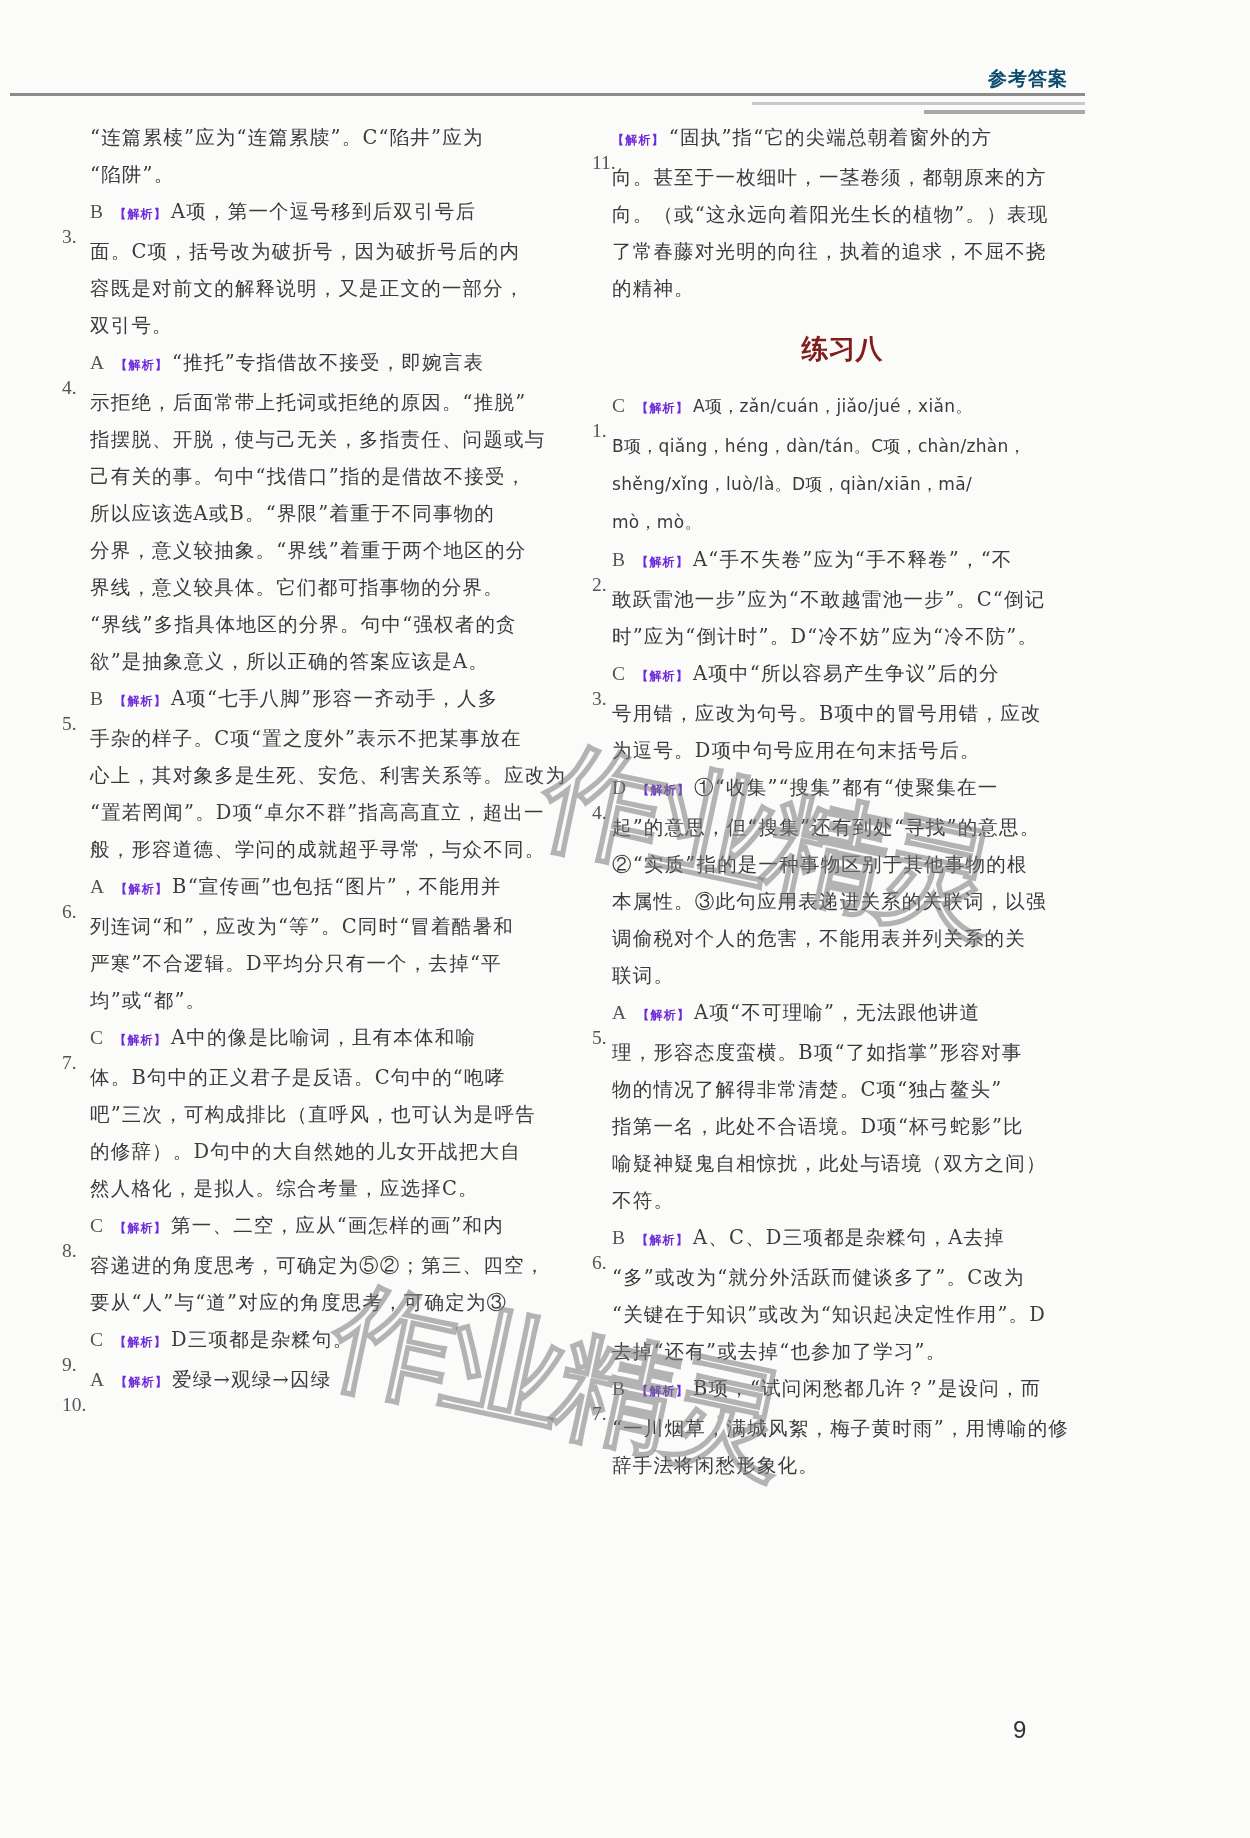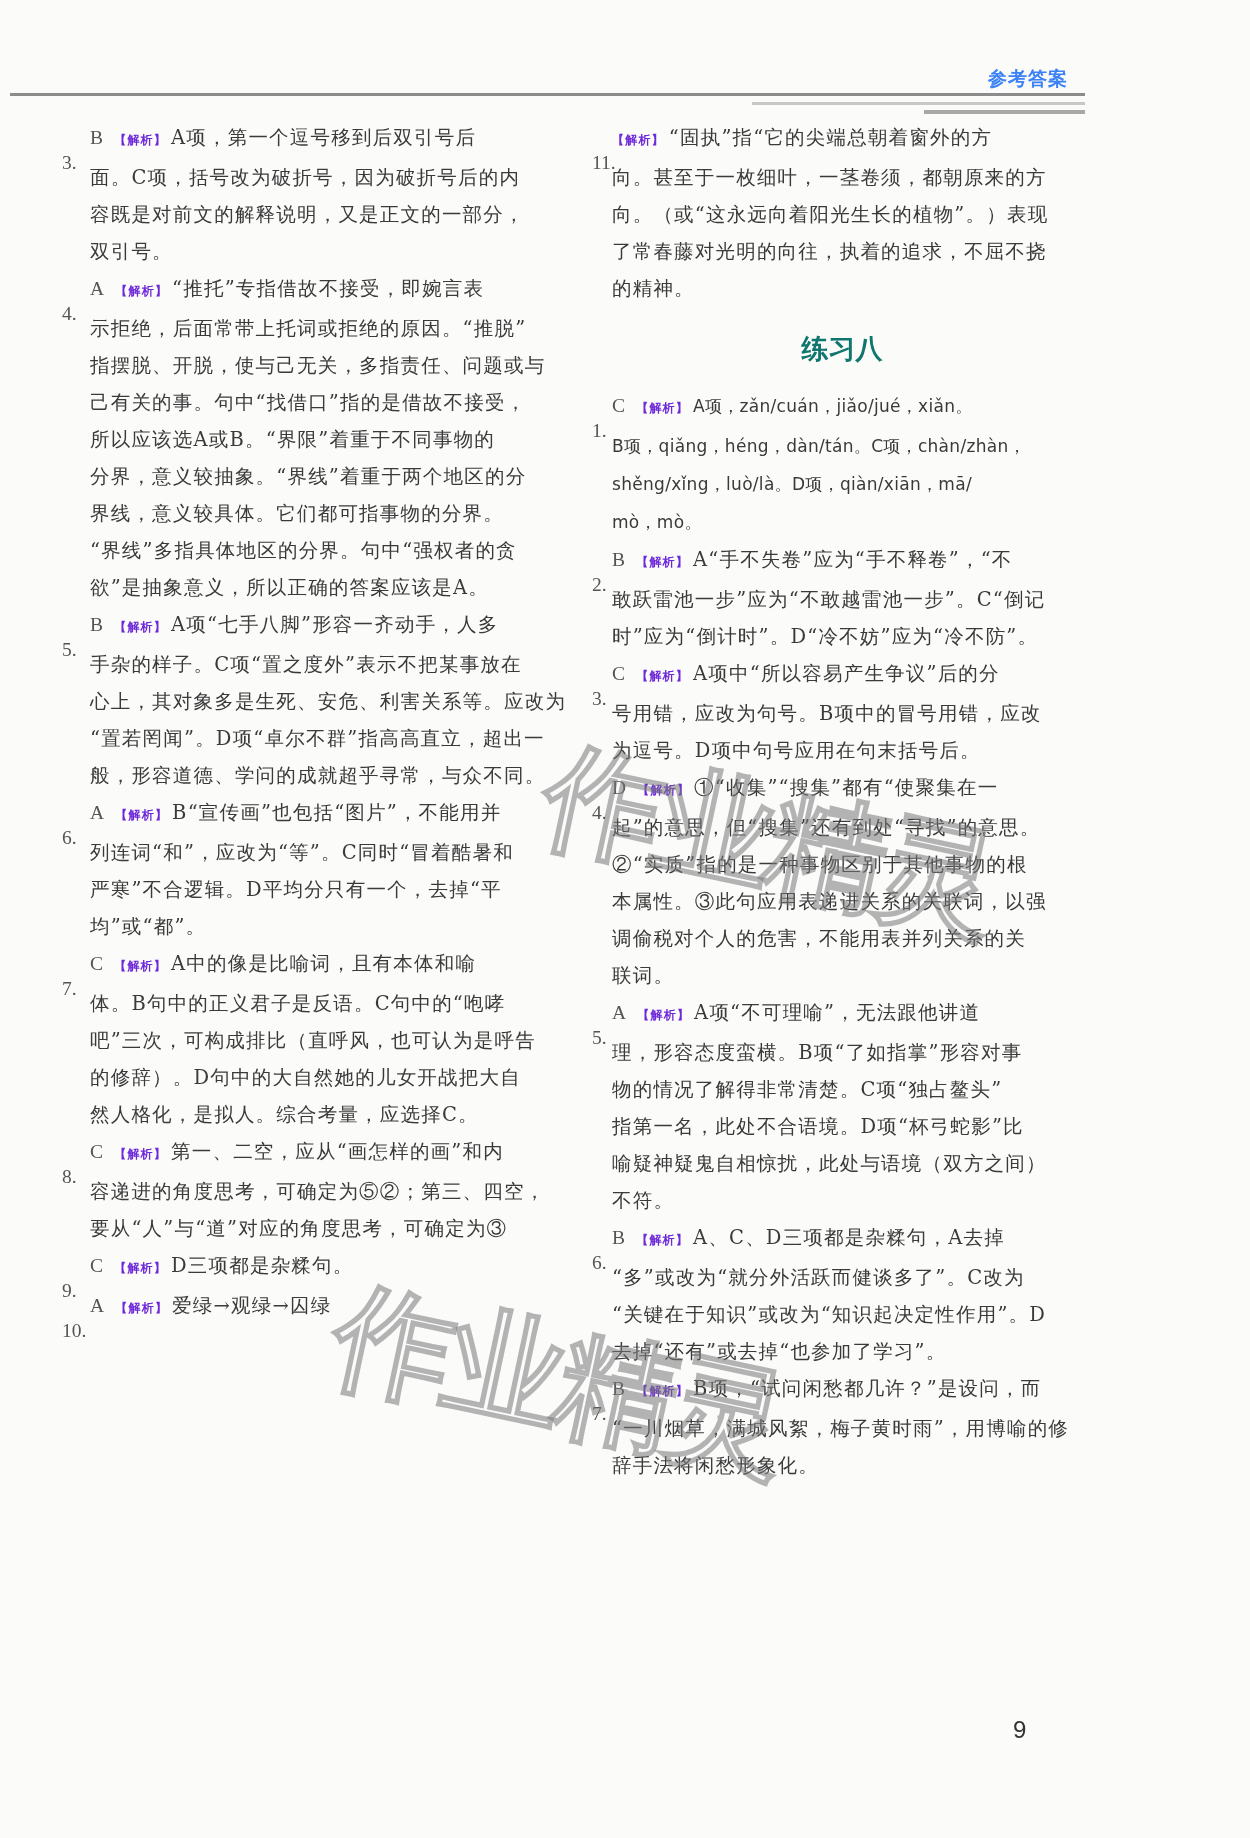--- a/index.html
+++ b/index.html
@@ -2,37 +2,37 @@
 <html><head>
   <meta charset="utf-8">
   <style>
     html, body { margin: 0; padding: 0; }
     body {
       width: 1250px; height: 1838px; background: #fbfbfa; position: relative; overflow: hidden;
       font-family: "DejaVu Serif", "Liberation Serif", serif; color: #3a3a3a;
     }
     .header-title {
       position: absolute; left: 988px; top: 66px; font-size: 19px; font-weight: bold;
-      color: #3b82f6; letter-spacing: 1px; font-family: "DejaVu Sans", sans-serif;
+      color: #0c4a6e; letter-spacing: 1px; font-family: "DejaVu Sans", sans-serif;
     }
     .rule-main { position: absolute; left: 10px; top: 93px; width: 1075px; height: 3px; background: #8c8c8c; }
     .rule-2 { position: absolute; left: 752px; top: 102px; width: 333px; height: 3px; background: #c8c8c8; }
     .rule-3 { position: absolute; left: 924px; top: 110px; width: 161px; height: 4px; background: #a8a8a8; }
     .col { position: absolute; top: 119px; width: 500px; }
     .col-left { left: 62px; width: 500px; }
     .col-right { left: 592px; width: 500px; }
     .item { position: relative; font-size: 19.5px; line-height: 37px; }
     .item .num { position: absolute; left: 0; top: 0; width: 28px; color: #555; font-family: "Liberation Serif", serif; margin-top: 25px; }
     .col-right .item .num { width: 30px; }
     .item .line { display: block; padding-left: 28px; white-space: nowrap; text-align: justify; letter-spacing: 1.2px; }
     .col-right .item .line { padding-left: 20px; }
     .item .first .ans { font-family: "Liberation Serif", serif; color: #555; margin-right: 10px; }
     .item .first .tag { font-weight: bold; font-family: "DejaVu Sans", sans-serif; font-size: 12px; color: #6d28d9; margin-right: 4px; }
     .section-title {
-      text-align: center; font-size: 27px; font-weight: bold; color: #0f766e;
+      text-align: center; font-size: 27px; font-weight: bold; color: #7f1d1d;
       font-family: "DejaVu Sans", sans-serif; height: 72px; line-height: 72px; margin: 6px 0 2px 0;
     }
     .pinyin { font-family: "DejaVu Sans", sans-serif; font-size: 17px; letter-spacing: 0.3px; }
     .page-number {
       position: absolute; left: 1013px; top: 1716px; font-size: 24px; color: #333;
       font-family: "Liberation Sans", sans-serif;
     }
     .watermark {
       position: absolute; font-size: 120px; font-weight: bold; color: transparent;
       -webkit-text-stroke: 1.5px rgba(120,120,120,0.55); font-family: "DejaVu Sans", sans-serif;
@@ -43,20 +43,24 @@
 <body>
 
 <div>
   <div class="header-title">参考答案</div>
   <div class="rule-main"></div>
   <div class="rule-2"></div>
   <div class="rule-3"></div>
 </div>
 
 <div class="col col-left" id="left-col">
+    <div class="item">
+      <span class="line first"><span>“连篇累椟”应为“连篇累牍”。C“陷井”应为</span></span>
+      <span class="line"><span>“陷阱”。</span></span>
+    </div>
     <div class="item">
       <span class="num">3.</span>
       <span class="line first"><span class="ans">B</span><span class="tag">【解析】</span><span>A项，第一个逗号移到后双引号后</span></span>
       <span class="line"><span>面。C项，括号改为破折号，因为破折号后的内</span></span>
       <span class="line"><span>容既是对前文的解释说明，又是正文的一部分，</span></span>
       <span class="line"><span>双引号。</span></span>
     </div>
     <div class="item">
       <span class="num">4.</span>
       <span class="line first"><span class="ans">A</span><span class="tag">【解析】</span><span>“推托”专指借故不接受，即婉言表</span></span>

